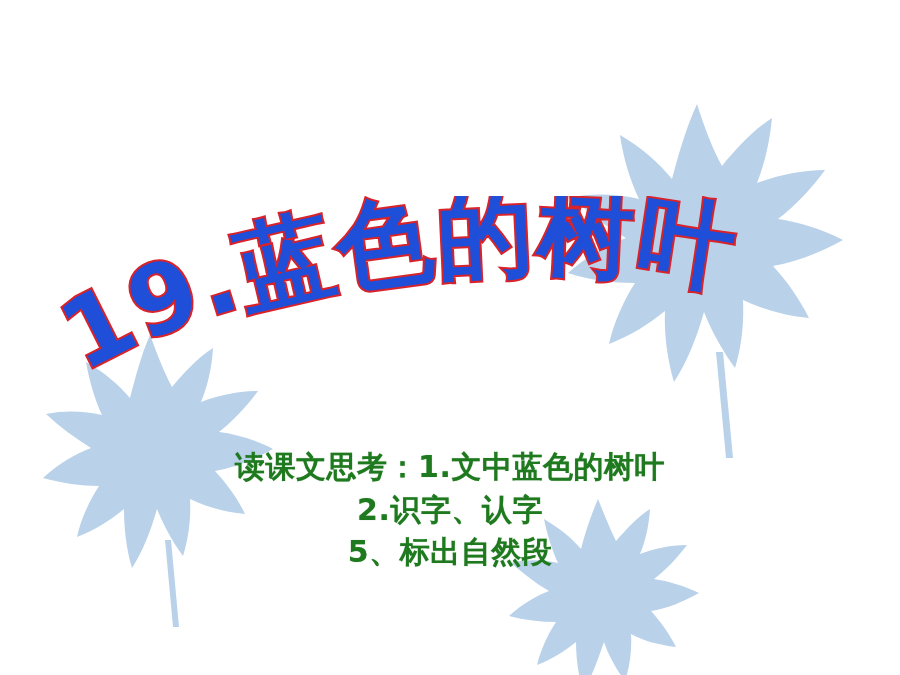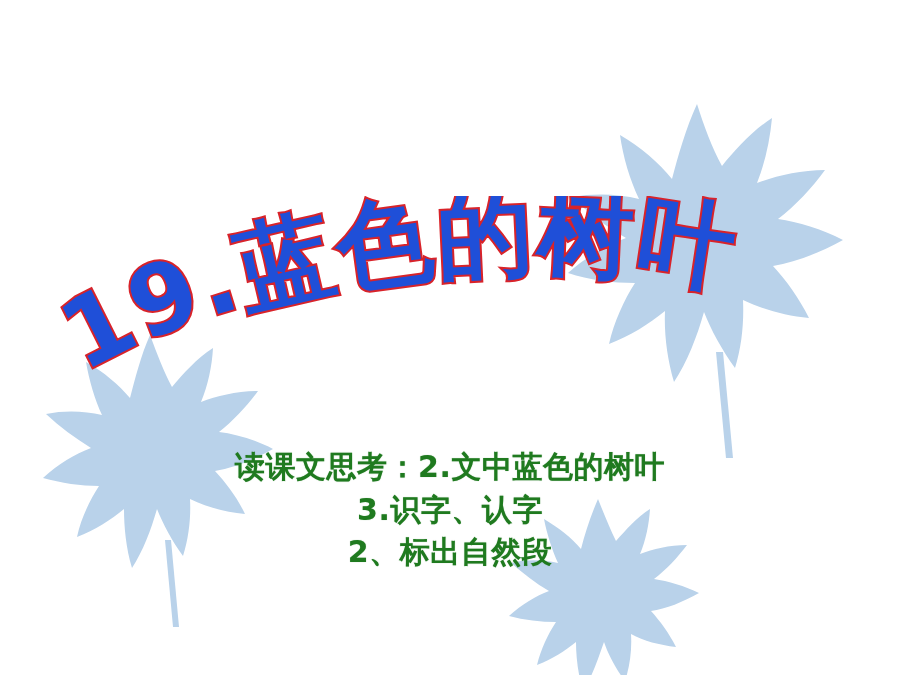--- a/index.html
+++ b/index.html
@@ -153,18 +153,18 @@
       <defs>
         <path id="arcPath" d="M 30,185 C 230,60 590,35 790,120"></path>
       </defs>
       <text font-family="&quot;DejaVu Sans&quot;, &quot;Liberation Sans&quot;, sans-serif" font-size="96" font-weight="bold" fill="#1f4fd8" stroke="#d8232a" stroke-width="4" paint-order="stroke fill" letter-spacing="2">
         <textPath href="#arcPath" startOffset="2%">19.蓝色的树叶</textPath>
       </text>
     </svg>
   </div>
 
   <div class="subtitle">
-    <span class="line">读课文思考：2.文中蓝色的树叶</span>
-    <span class="line">3.识字、认字</span>
-    <span class="line">2、标出自然段</span>
+    <span class="line">读课文思考：1.文中蓝色的树叶</span>
+    <span class="line">2.识字、认字</span>
+    <span class="line">5、标出自然段</span>
   </div>
 
 </div>
 
 </body></html>

